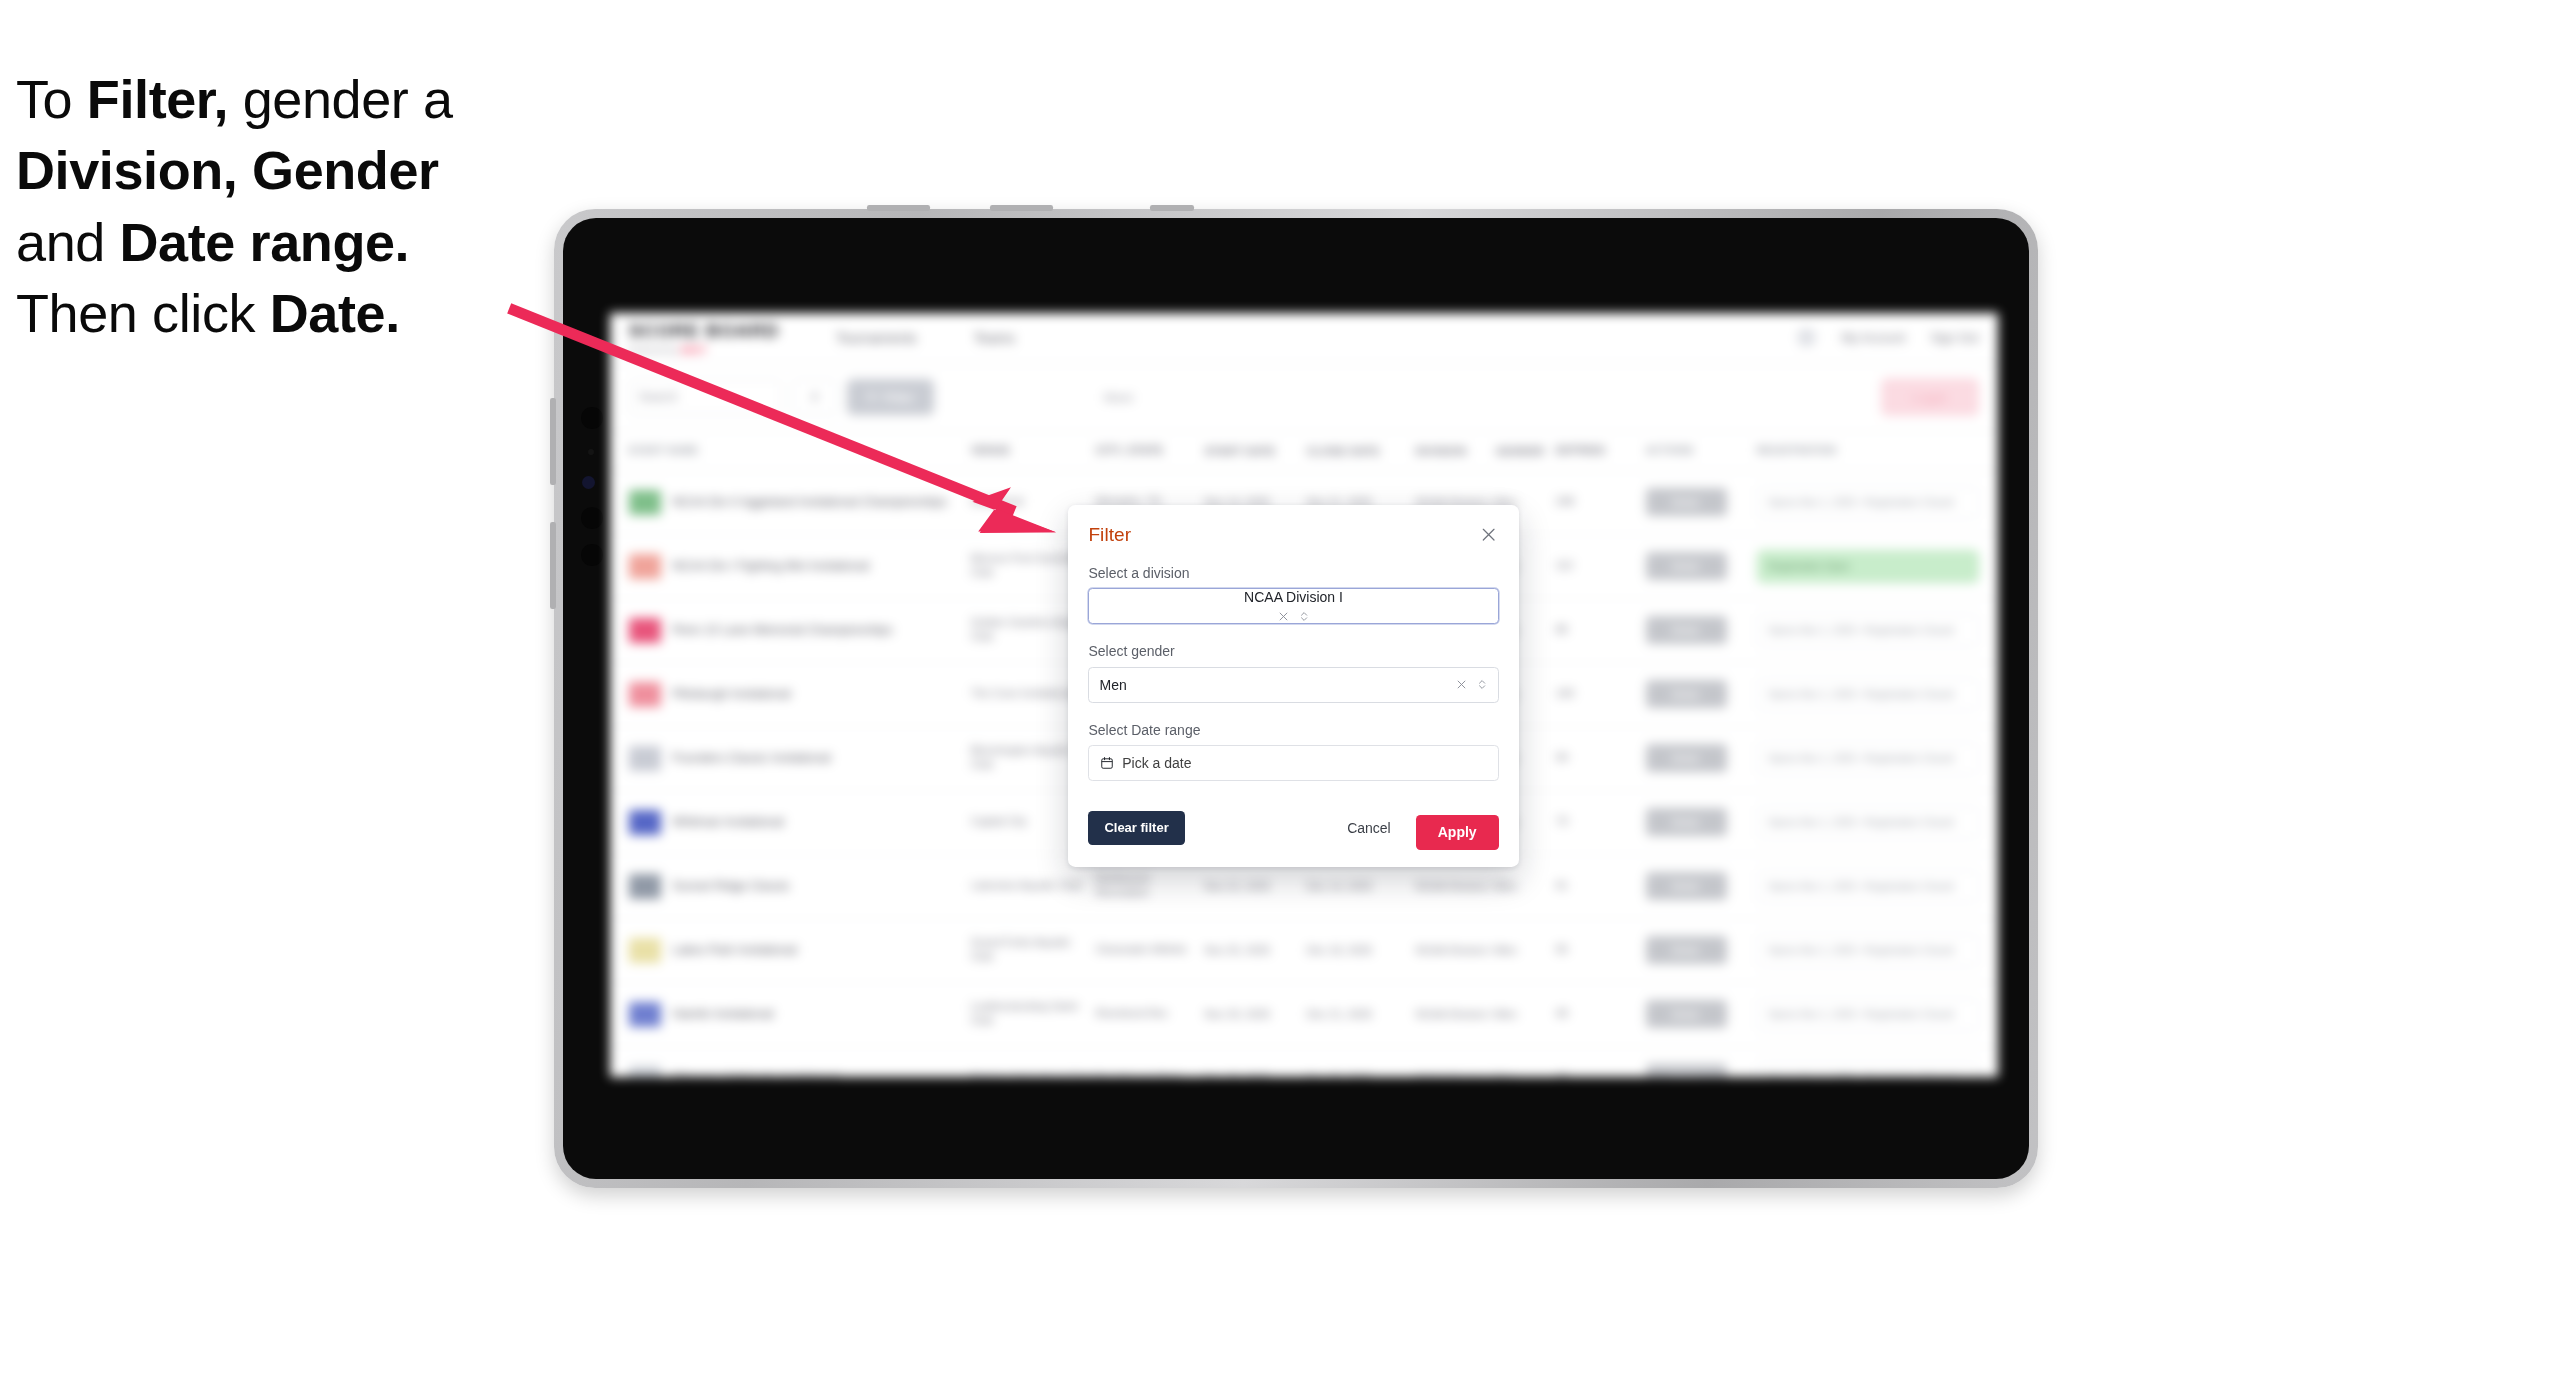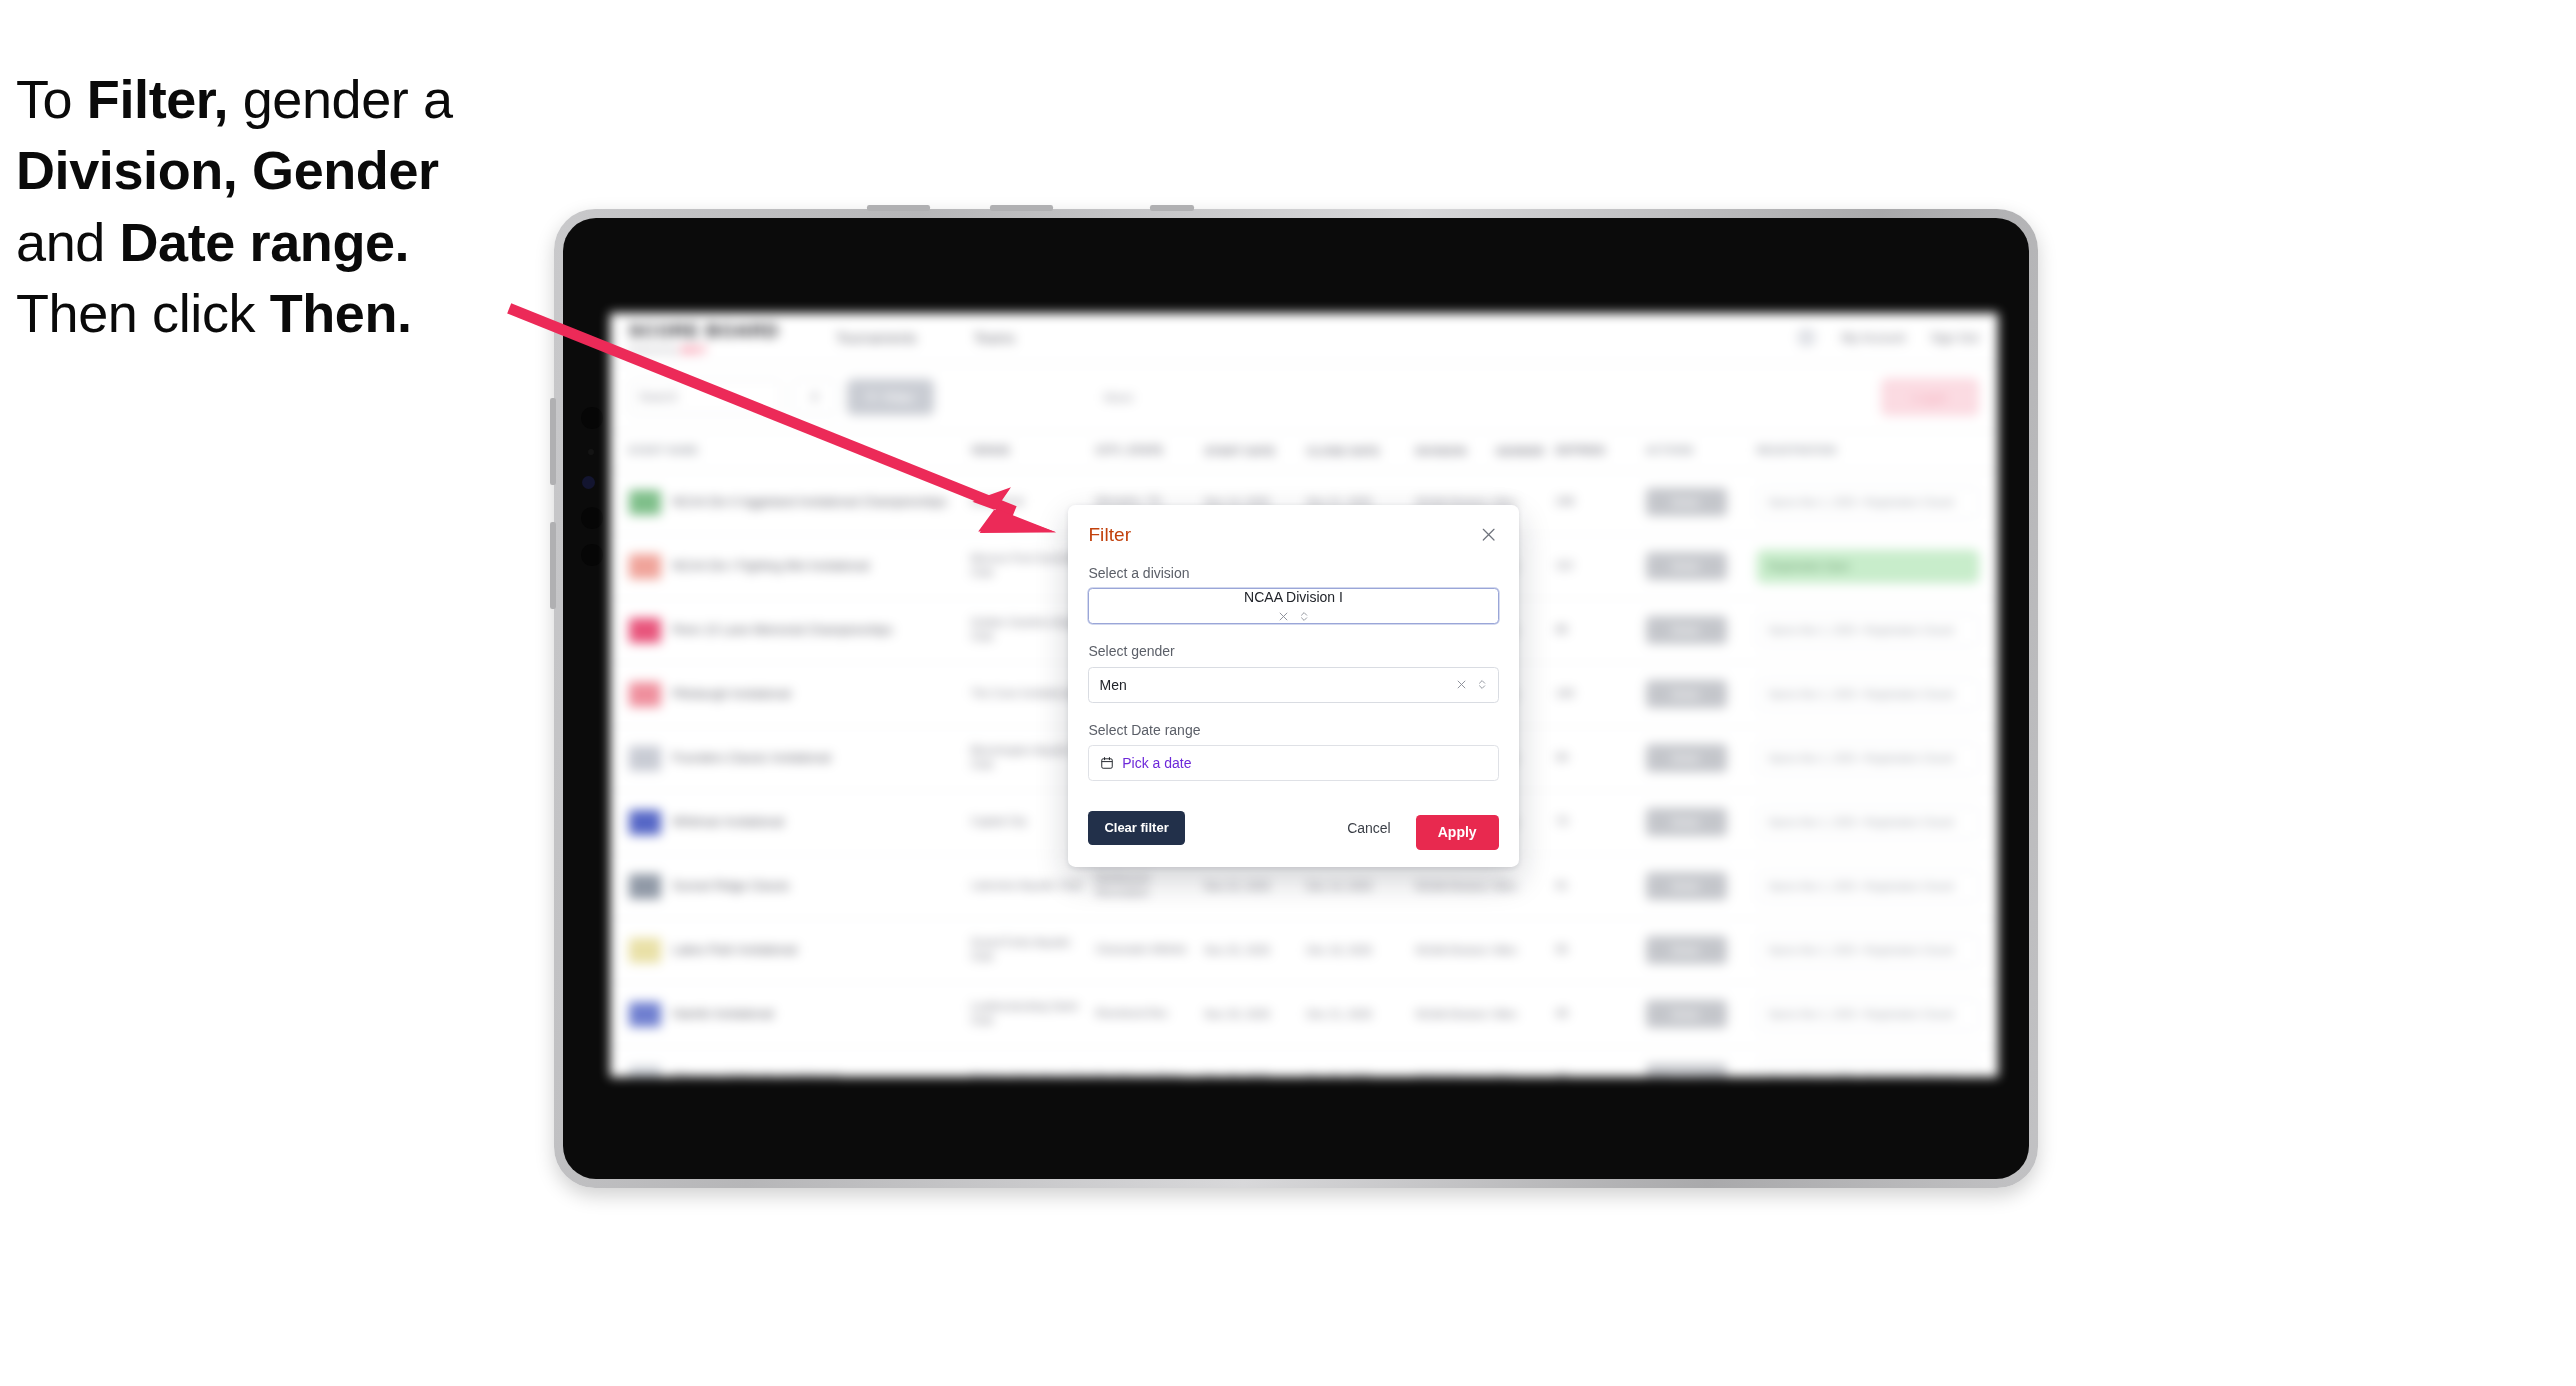--- a/index.html
+++ b/index.html
@@ -161,21 +161,21 @@
     display:flex; align-items:center; padding: 0 10.2px;
   }
   .select-ctl.focused { border-color:#9aa6d8; box-shadow: 0 0 0 0.7px #c3cbe9; flex-direction: column; }
   .select-val { font-size: 14px; color:#21242a; flex:1; }
   .sel-icons { display:flex; align-items:center; gap:10.2px; color:#8b8f98; }
   .sel-icons svg { display:block; }
   .date-ctl {
     height: 36px; border:0.7px solid #dfe1e6; border-radius: 4.4px; background:#fff;
     display:flex; align-items:center; gap:8.7px; padding: 0 10.2px;
   }
-  .date-ctl .ph { font-size: 14px; color:#6d28d9; }
+  .date-ctl .ph { font-size: 14px; color:#404040; }
   #modal-actions { display:flex; align-items:center; margin-top: 25px; }
   #clear-filter-btn {
     background:#22304a; color:#ffffff; font-size:13px; font-weight:600;
     border:none; border-radius:4.4px; padding: 9.5px 16px; cursor:pointer;
     font-family:"Liberation Sans", sans-serif;
   }
   #modal-right { margin-left:auto; display:flex; align-items:center; gap:25px; }
   #cancel-btn {
     background:transparent; border:none; font-size:14px; color:#3b3f47; cursor:pointer;
     font-family:"Liberation Sans", sans-serif;
@@ -189,21 +189,21 @@
 </style>
 </head>
 <body>
 
 <div id="root">
 
   <div id="caption">
       <div class="ln"><span>To </span><b>Filter,</b><span> gender a</span></div>
       <div class="ln"><b>Division, Gender</b></div>
       <div class="ln"><span>and </span><b>Date range.</b></div>
-      <div class="ln"><span>Then click </span><b>Then.</b></div>
+      <div class="ln"><span>Then click </span><b>Date.</b></div>
     </div>
 
   <div id="tablet">
     <span class="frame-btn top1"></span>
     <span class="frame-btn top2"></span>
     <span class="frame-btn top3"></span>
     <span class="frame-btn left1"></span>
     <span class="frame-btn left2"></span>
 
     <div id="tablet-screen">

